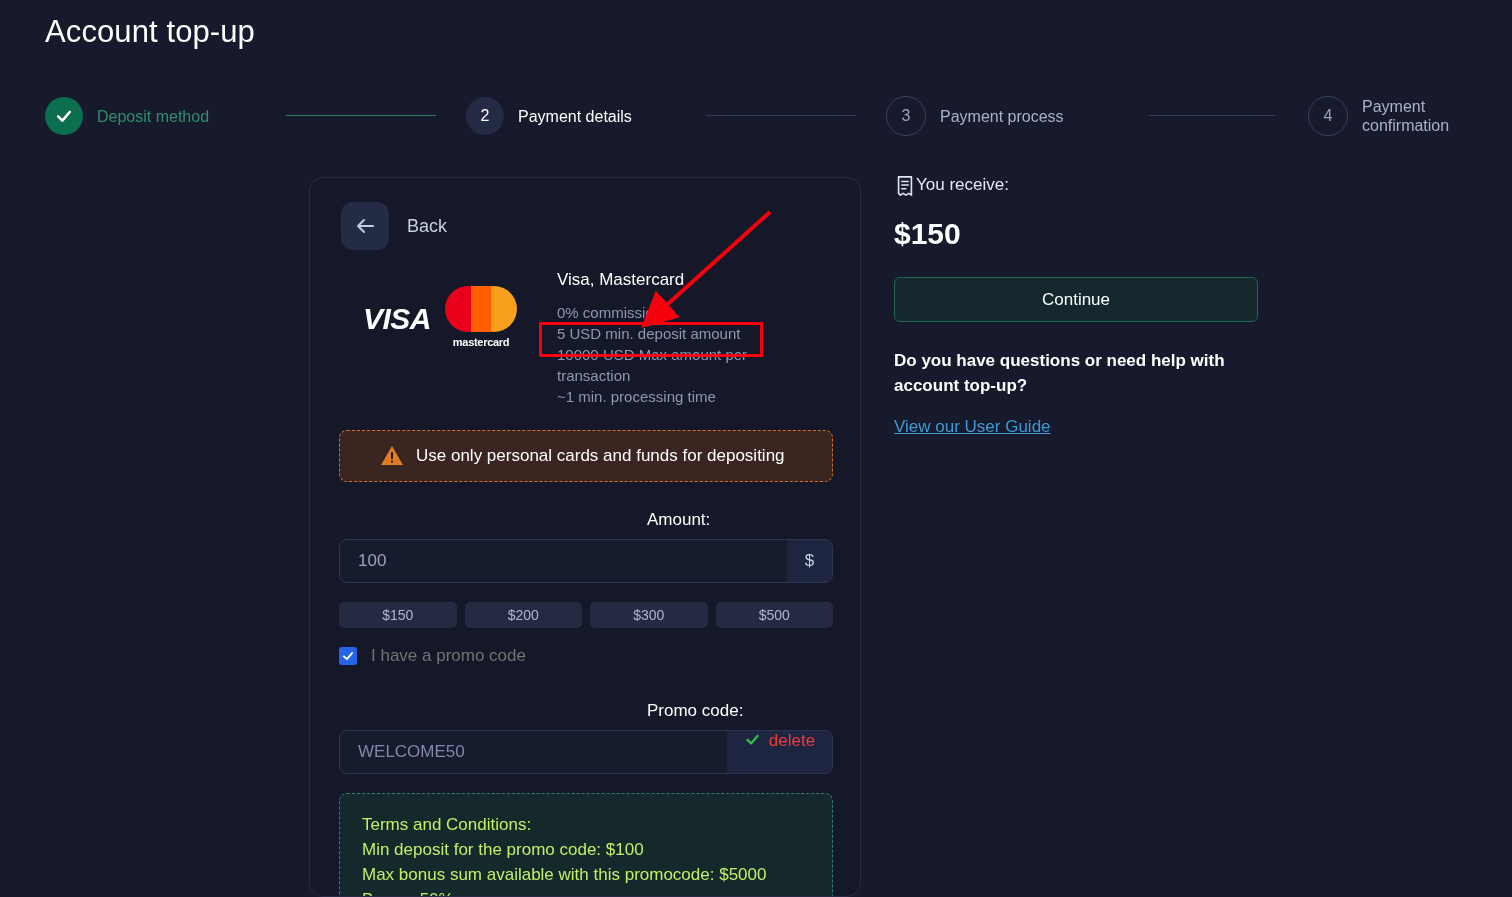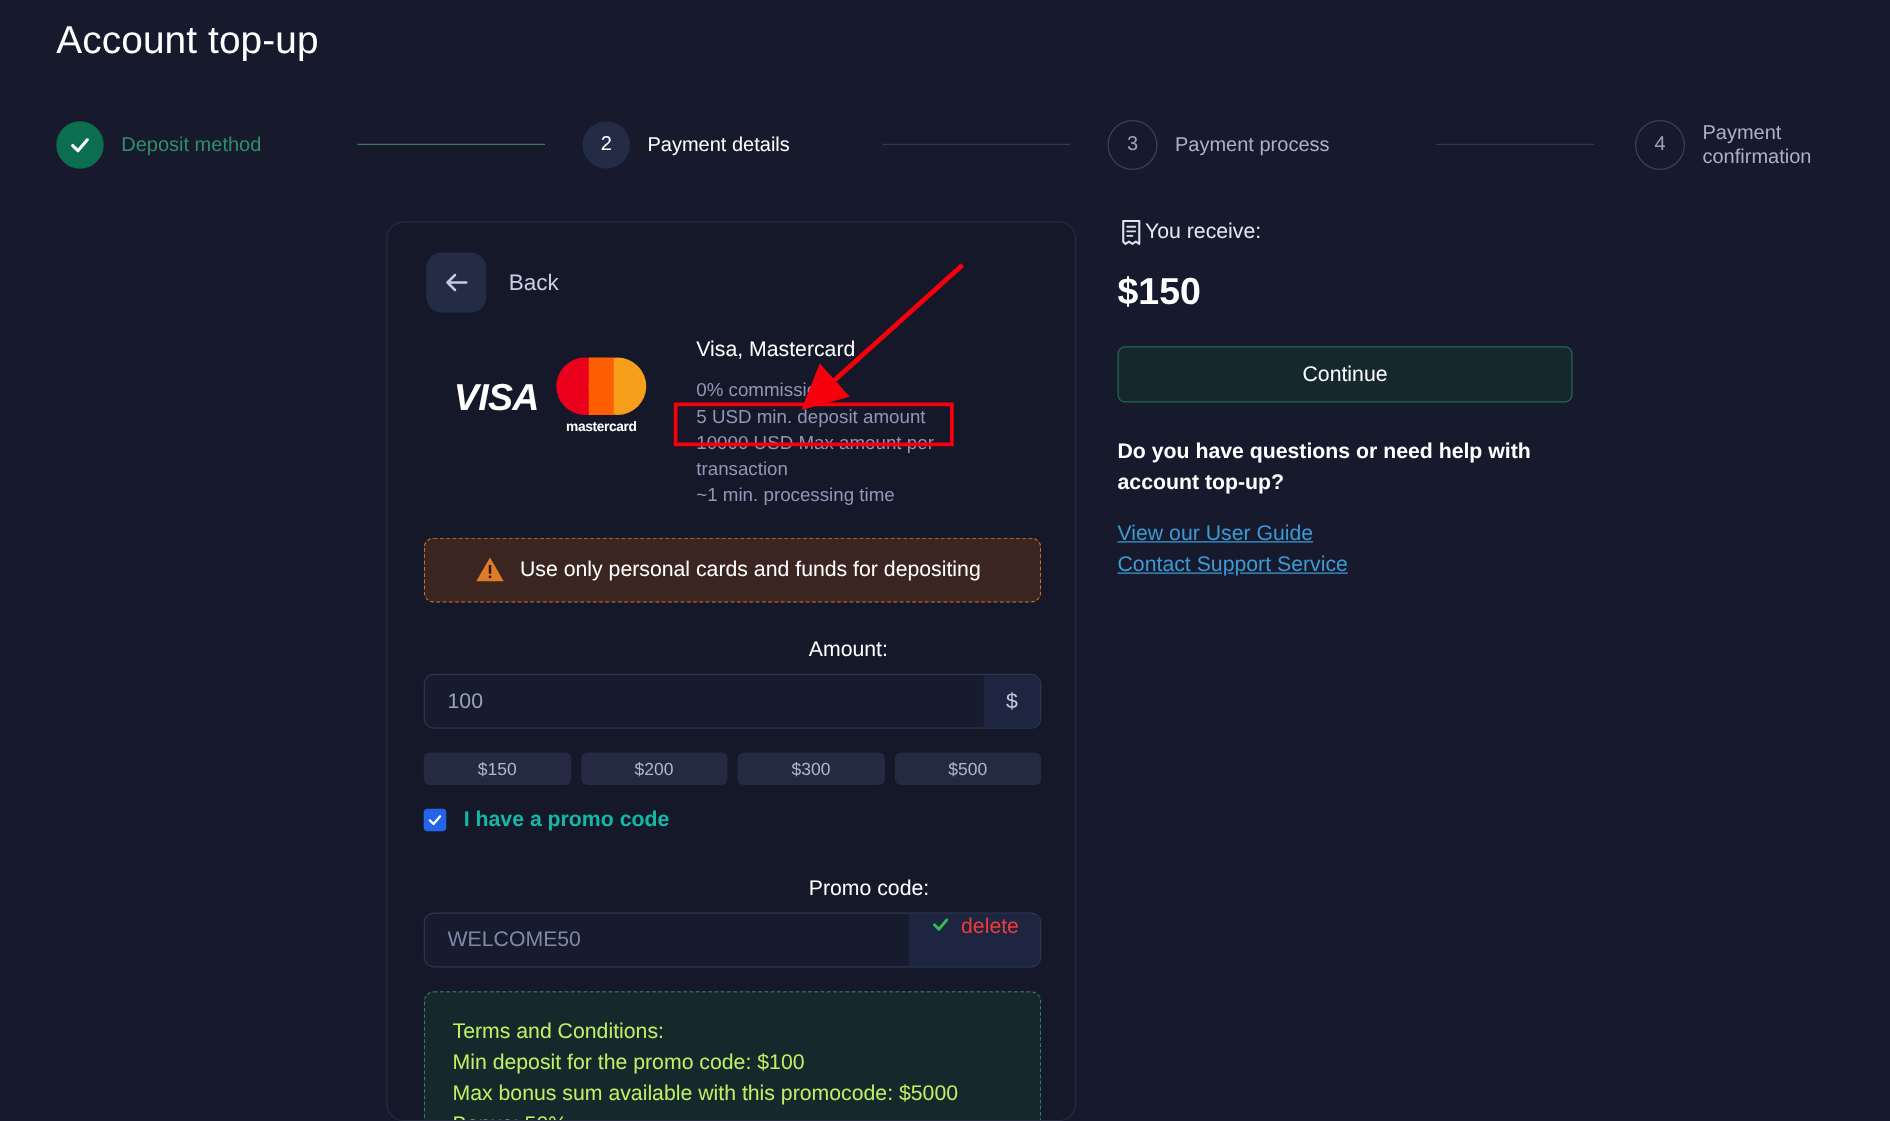--- a/index.html
+++ b/index.html
@@ -284,22 +284,21 @@
     width: 18px;
     height: 18px;
     border-radius: 3px;
     background: #2563eb;
     display: flex;
     align-items: center;
     justify-content: center;
   }
   .promo-check-label {
     font-size: 17px;
-    color: #14b8a6;
-    font-weight: bold;
+    color: #737373;
   }
 
   .promo-row {
     position: absolute;
     left: 29px;
     top: 552px;
     width: 494px;
     height: 44px;
     border: 1px solid #2e3652;
     border-radius: 8px;
@@ -556,21 +555,20 @@
   </div>
 
   <div class="receive-amount">$150</div>
 
   <button class="continue-btn">Continue</button>
 
   <div class="help-text">Do you have questions or need help with account top-up?</div>
 
   <div class="help-links">
     <a class="help-link">View our User Guide</a>
-    <a class="help-link">Contact Support Service</a>
   </div>
 
 </div>
 
 <div class="annot">
   <div class="annot-box"></div>
   <svg width="1512" height="897" style="position:absolute;left:0;top:0;">
     <defs>
       <marker id="ah" markerWidth="9" markerHeight="9" refX="6" refY="4.5" orient="auto">
         <path d="M0,0 L9,4.5 L0,9 Z" fill="#f5000c"></path>

